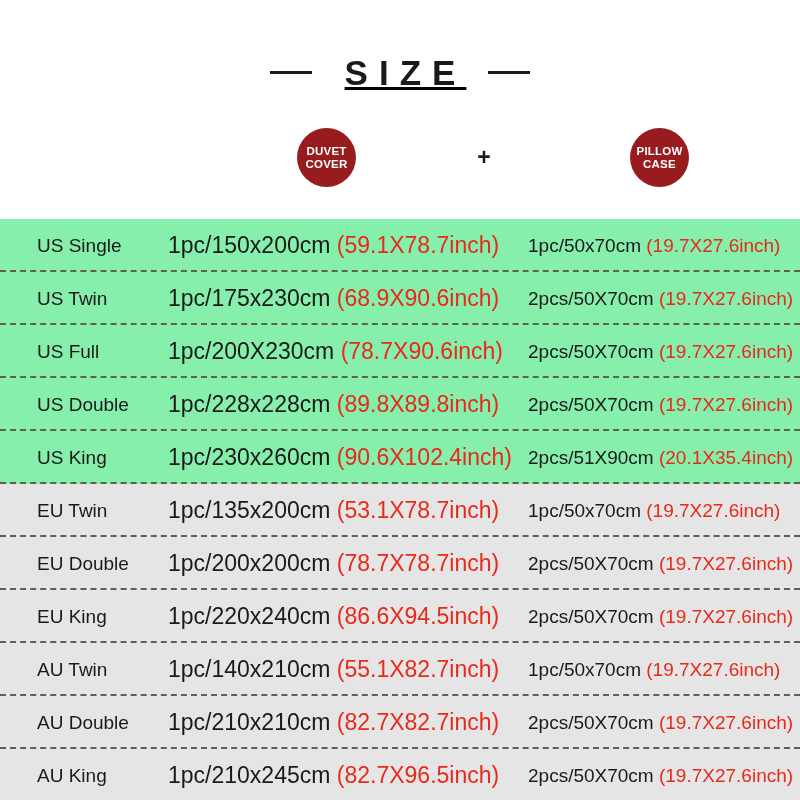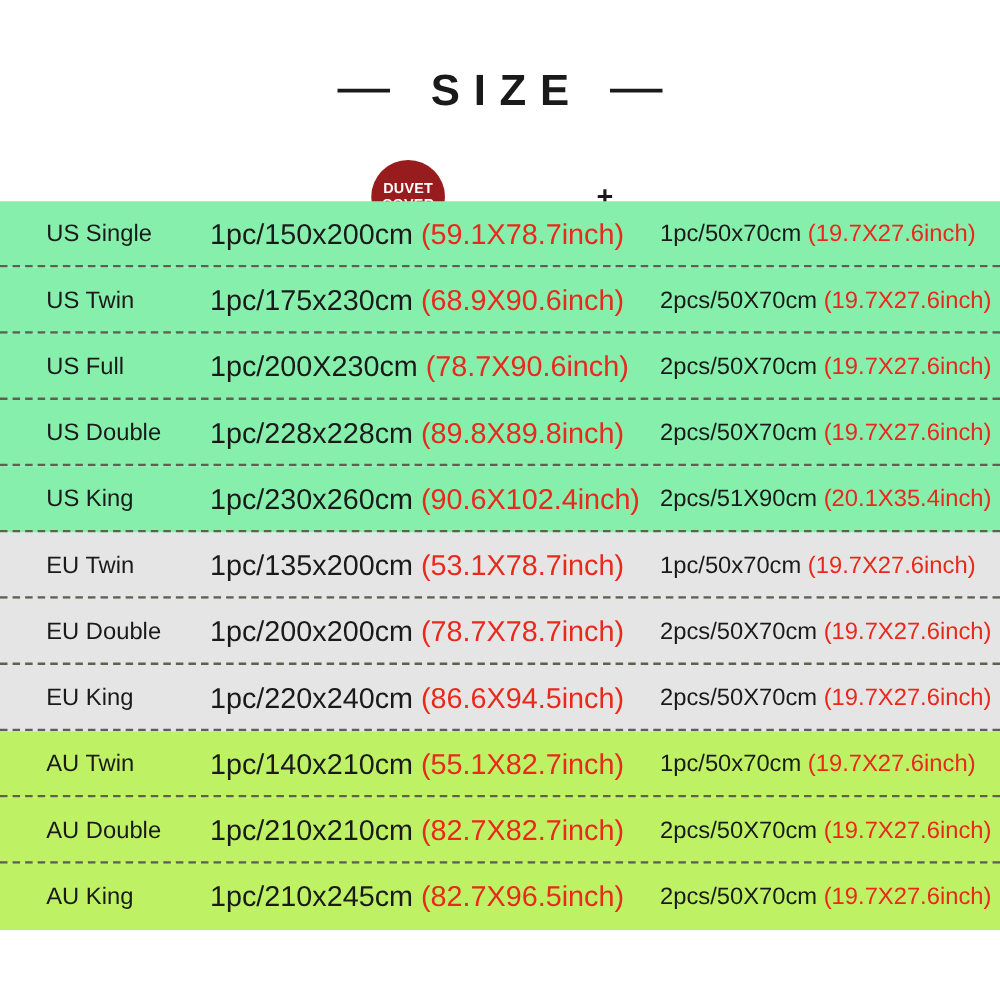--- a/index.html
+++ b/index.html
@@ -15,22 +15,23 @@
   }
   .page {
     position: relative;
     width: 800px;
     height: 800px;
     background: #ffffff;
   }
 
   
   .header {
-    height: 161px;
-    position: relative;
+    height: 219px;
+    position: relative;
+    text-decoration: underline;
   }
   .title-row {
     display: flex;
     align-items: center;
     justify-content: center;
     gap: 22px;
     padding-top: 55px;
   }
   .title-dash {
     width: 42px;
@@ -84,21 +85,21 @@
     line-height: 1;
   }
 
   
   .table {
     position: relative;
     width: 800px;
   }
   .band-us   { background: #86efac; }
   .band-eu   { background: #e5e5e5; }
-  .band-au   { background: #bef264; }
+  .band-au   { background: #e5e5e5; }
 
   .row {
     position: relative;
     height: 53px;
     display: flex;
     align-items: center;
   }
   .row.sep::after {
     content: "";
     position: absolute;
@@ -146,20 +147,24 @@
       <span class="title-text">SIZE</span>
       <span class="title-dash"></span>
     </div>
 
     <div class="badge-row">
       <div class="badge badge-duvet">
         <span>DUVET</span>
         <span>COVER</span>
       </div>
       <div class="plus-sign">+</div>
+      <div class="badge badge-pillow">
+        <span>PILLOW</span>
+        <span>CASE</span>
+      </div>
     </div>
 
   </div>
 
   <div class="table" id="size-table">
       <div class="row band-us sep">
         <div class="cell-label">US Single</div>
         <div class="cell-duvet"><span class="cm">1pc/150x200cm</span><span class="inch">(59.1X78.7inch)</span></div>
         <div class="cell-pillow"><span class="cm">1pc/50x70cm</span><span class="inch">(19.7X27.6inch)</span></div>
       </div>

